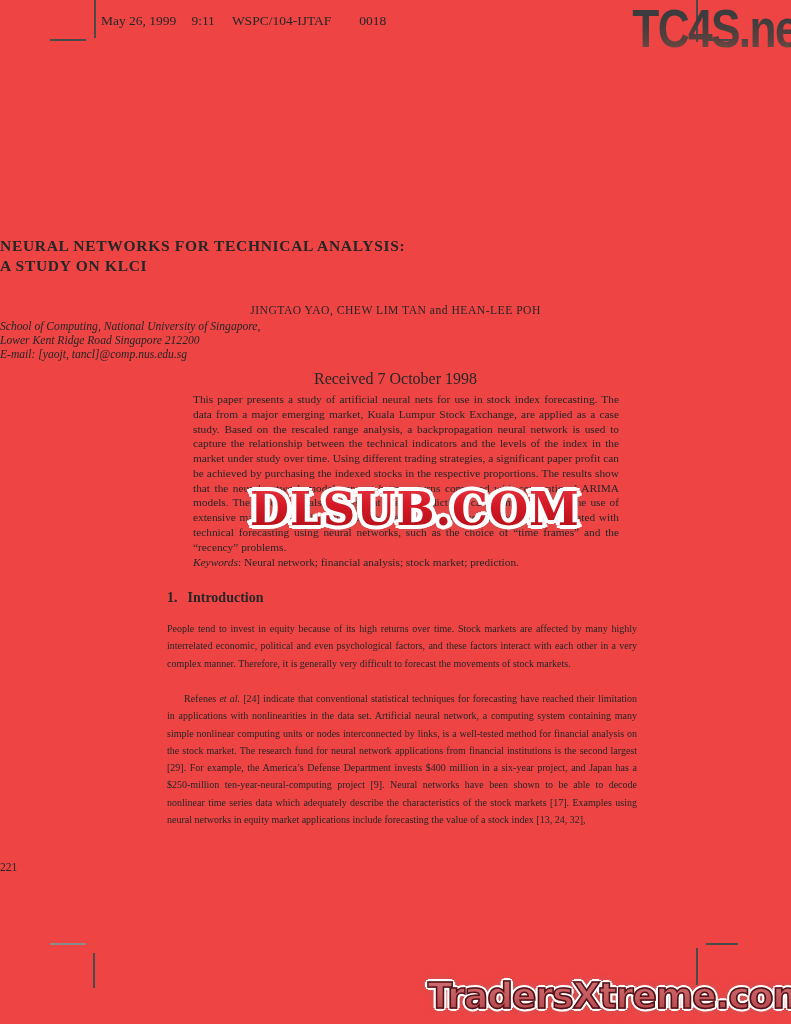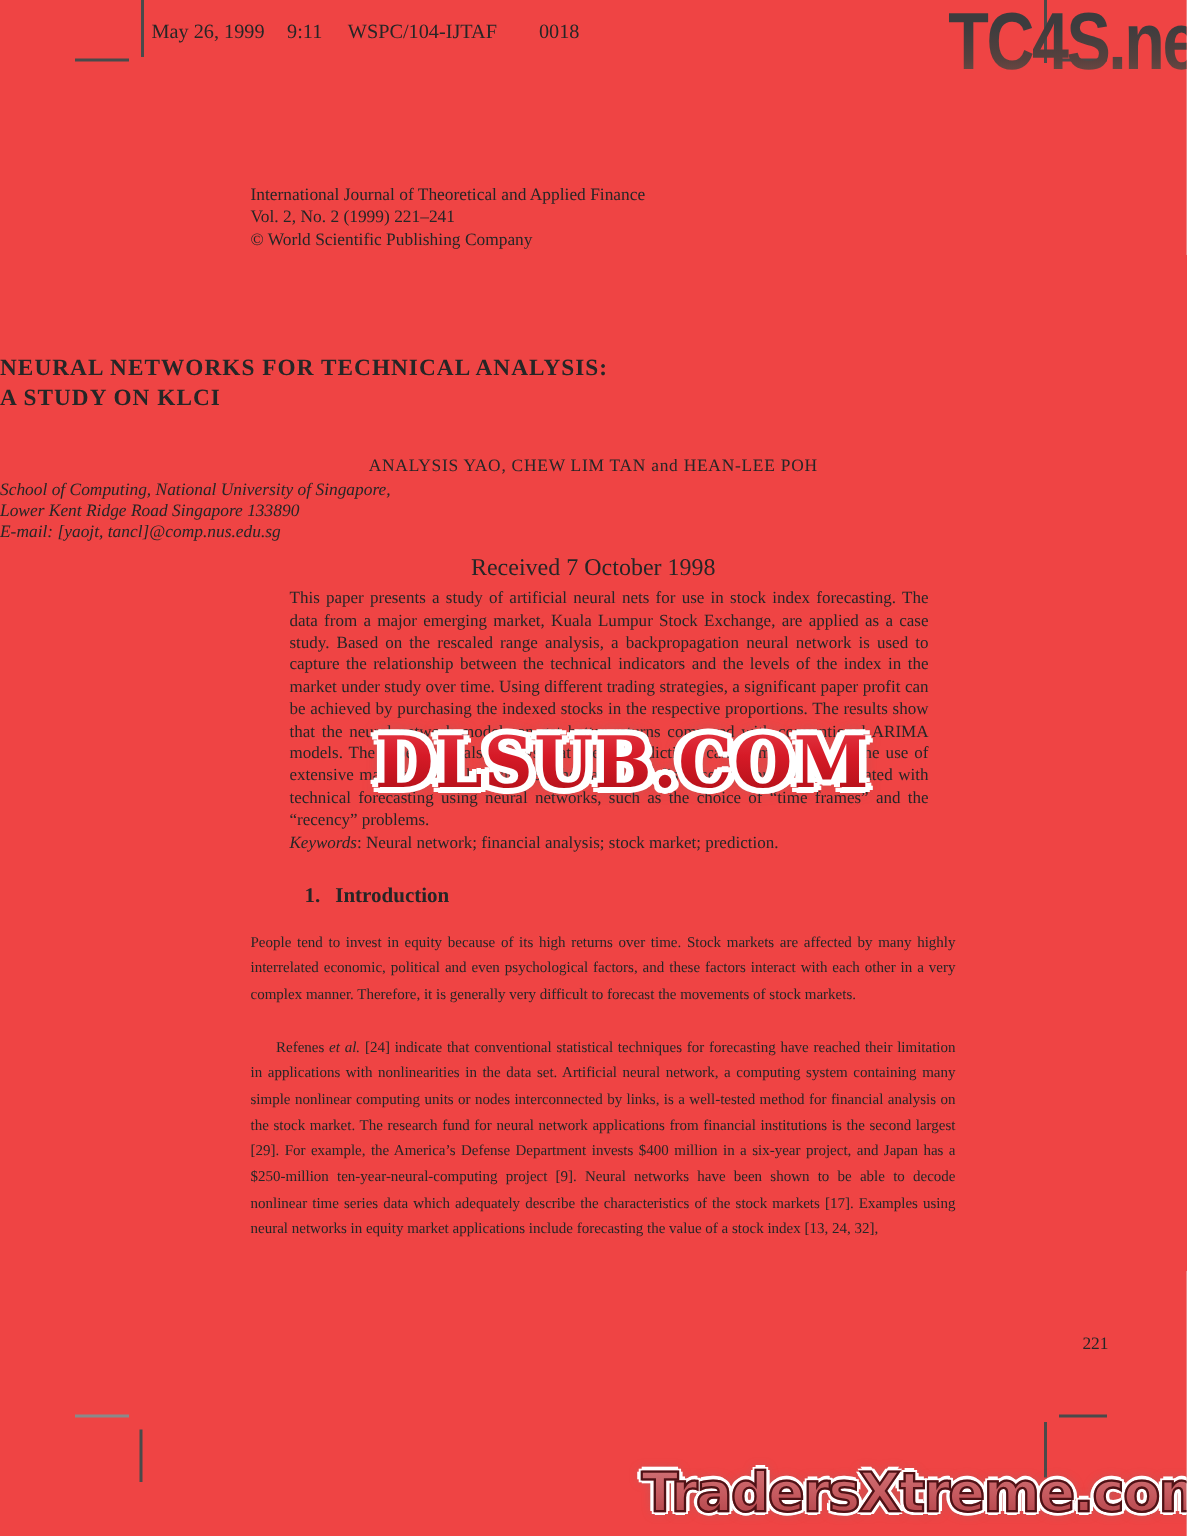--- a/index.html
+++ b/index.html
@@ -46,28 +46,28 @@
   .affil{position:absolute;left:0;width:791px;
     font-size:11.6px;font-style:italic;}
   .affil1{top:320px;} .affil2{top:334px;} .affil3{top:348px;}
   .received{position:absolute;left:0;top:370px;width:791px;text-align:center;font-size:16px;}
   
   .abstract{position:absolute;left:193px;top:392px;width:426px;
     font-size:11.35px;line-height:14.75px;text-align:justify;}
   .keywords{position:absolute;left:193px;top:556px;width:426px;font-size:11.35px;}
   .keywords .kw{font-style:italic;}
   
-  .sechead{position:absolute;left:167px;top:590px;font-size:14px;font-weight:bold;margin-left:36px;}
+  .sechead{position:absolute;left:167px;top:590px;font-size:14px;font-weight:bold;}
   .sechead .num{margin-right:10px;}
   .body-par{position:absolute;left:167px;width:470px;font-size:10px;
     line-height:17.3px;text-align:justify;}
   .par1{top:620px;}
   .par2{top:690px;text-indent:17px;}
   .par2 .etal{font-style:italic;}
-  .pagenum{position:absolute;left:0;top:889px;width:739px;text-align:right;font-size:11.6px;}
+  .pagenum{position:absolute;left:0;top:861px;width:739px;text-align:left;font-size:11.6px;}
   
   .dlsub{position:absolute;left:250px;top:478px;height:62px;white-space:nowrap;
     font-family:"DejaVu Serif",serif;font-weight:bold;font-size:45px;line-height:62px;
     letter-spacing:1px;transform:scaleY(1.05);}
   .dlsub .layer{position:absolute;left:0;top:0;}
   .dlsub .outline{color:#ffffff;
     text-shadow:4px 0 #fff,-4px 0 #fff,0 4px #fff,0 -4px #fff,
       3px 3px #fff,-3px -3px #fff,3px -3px #fff,-3px 3px #fff,
       5px 2px #fff,-5px -2px #fff,0 0 10px rgba(110,110,110,.85);}
   .dlsub .fill{color:#b5121c;
@@ -99,34 +99,29 @@
   <div class="crop bl-v"></div>
   <div class="crop br-h"></div>
   <div class="crop br-v"></div>
 
   <div class="runhead">
     <span class="d">May 26, 1999</span><span class="t">9:11</span><span class="c">WSPC/104-IJTAF</span><span class="n">0018</span>
   </div>
 
   <div class="tc4s">TC4S.net</div>
 
-  <div class="journal">
-    <div>International Journal of Theoretical and Applied Finance</div>
-    <div>Vol. 2, No. 2 (1999) 221–241</div>
-    <div>© World Scientific Publishing Company</div>
-  </div>
 
   <div class="title">
     <div>NEURAL NETWORKS FOR TECHNICAL ANALYSIS:</div>
     <div>A STUDY ON KLCI</div>
   </div>
 
-  <div class="authors">ANALYSIS YAO, CHEW LIM TAN and HEAN-LEE POH</div>
+  <div class="authors">JINGTAO YAO, CHEW LIM TAN and HEAN-LEE POH</div>
   <div class="affil affil1">School of Computing, National University of Singapore,</div>
-  <div class="affil affil2">Lower Kent Ridge Road Singapore 133890</div>
+  <div class="affil affil2">Lower Kent Ridge Road Singapore 212200</div>
   <div class="affil affil3">E-mail: [yaojt, tancl]@comp.nus.edu.sg</div>
   <div class="received">Received 7 October 1998</div>
 
   <div class="abstract">This paper presents a study of artificial neural nets for use in stock index forecasting. The data from a major emerging market, Kuala Lumpur Stock Exchange, are applied as a case study. Based on the rescaled range analysis, a backpropagation neural network is used to capture the relationship between the technical indicators and the levels of the index in the market under study over time. Using different trading strategies, a significant paper profit can be achieved by purchasing the indexed stocks in the respective proportions. The results show that the neural network model can get better returns compared with conventional ARIMA models. The experiment also shows that useful predictions can be made without the use of extensive market data or knowledge. The paper also discusses the problems associated with technical forecasting using neural networks, such as the choice of “time frames” and the “recency” problems.</div>
 
   <div class="keywords">
     <span class="kw">Keywords</span><span>: Neural network; financial analysis; stock market; prediction.</span>
   </div>
 
   <div class="sechead">

